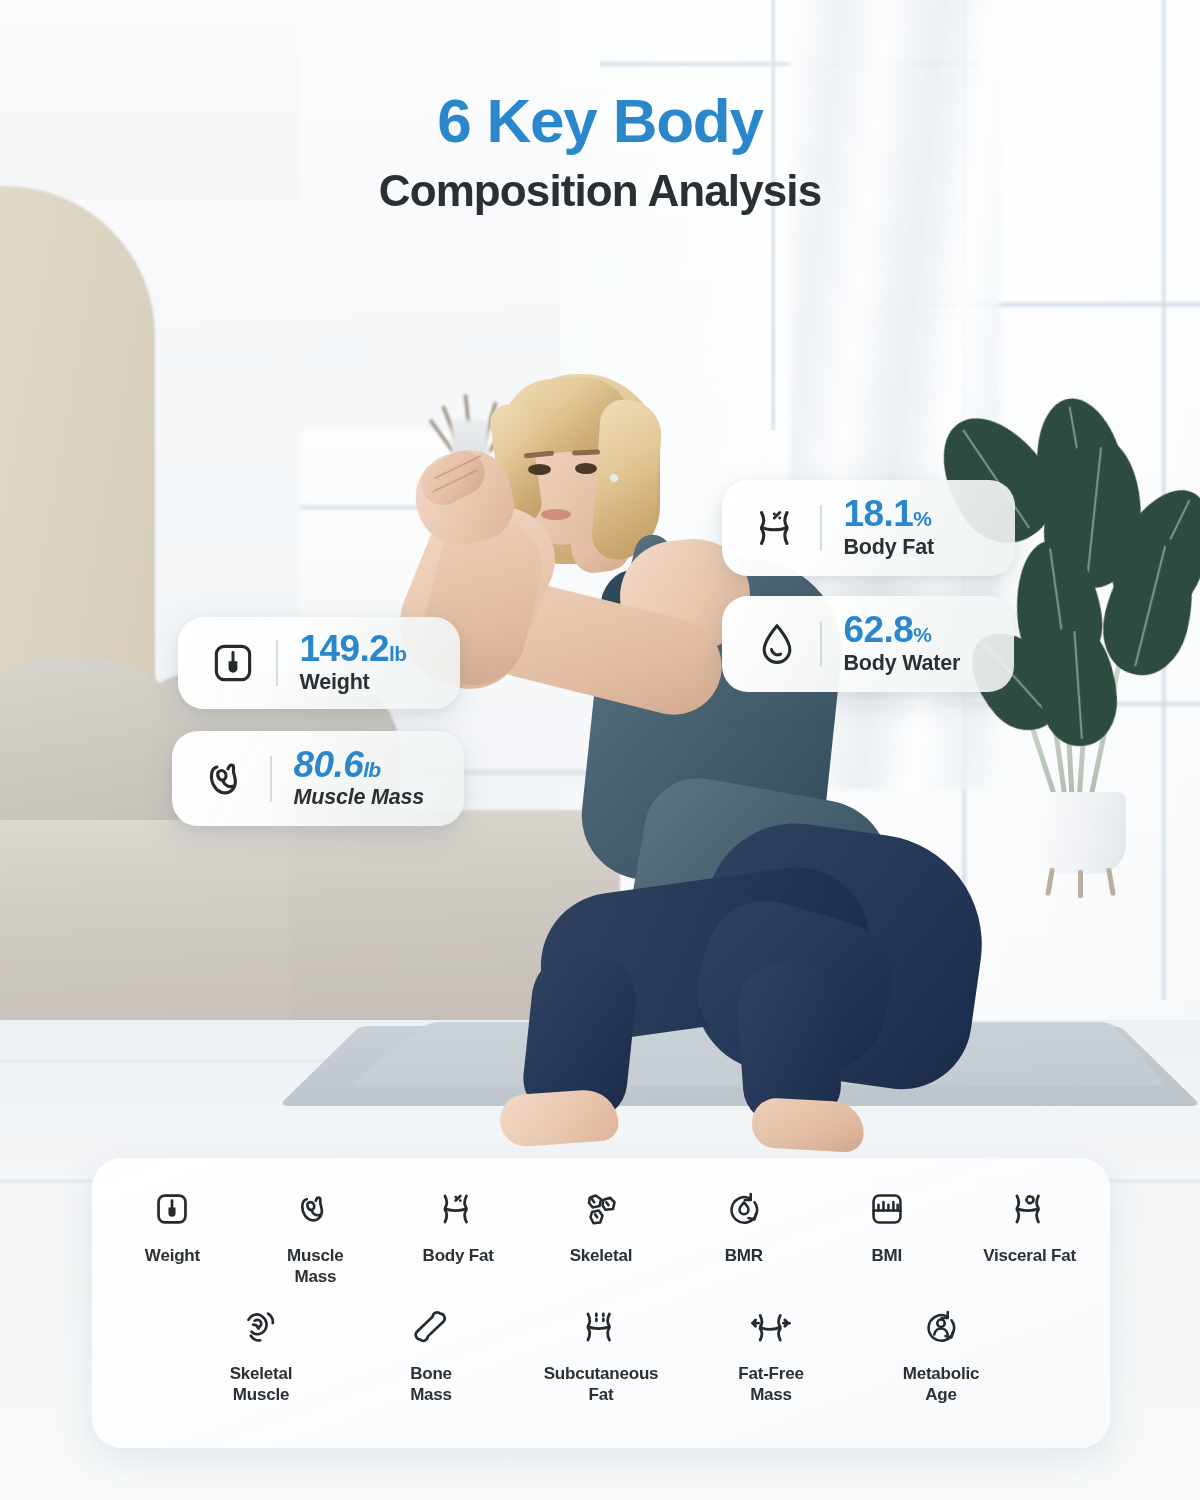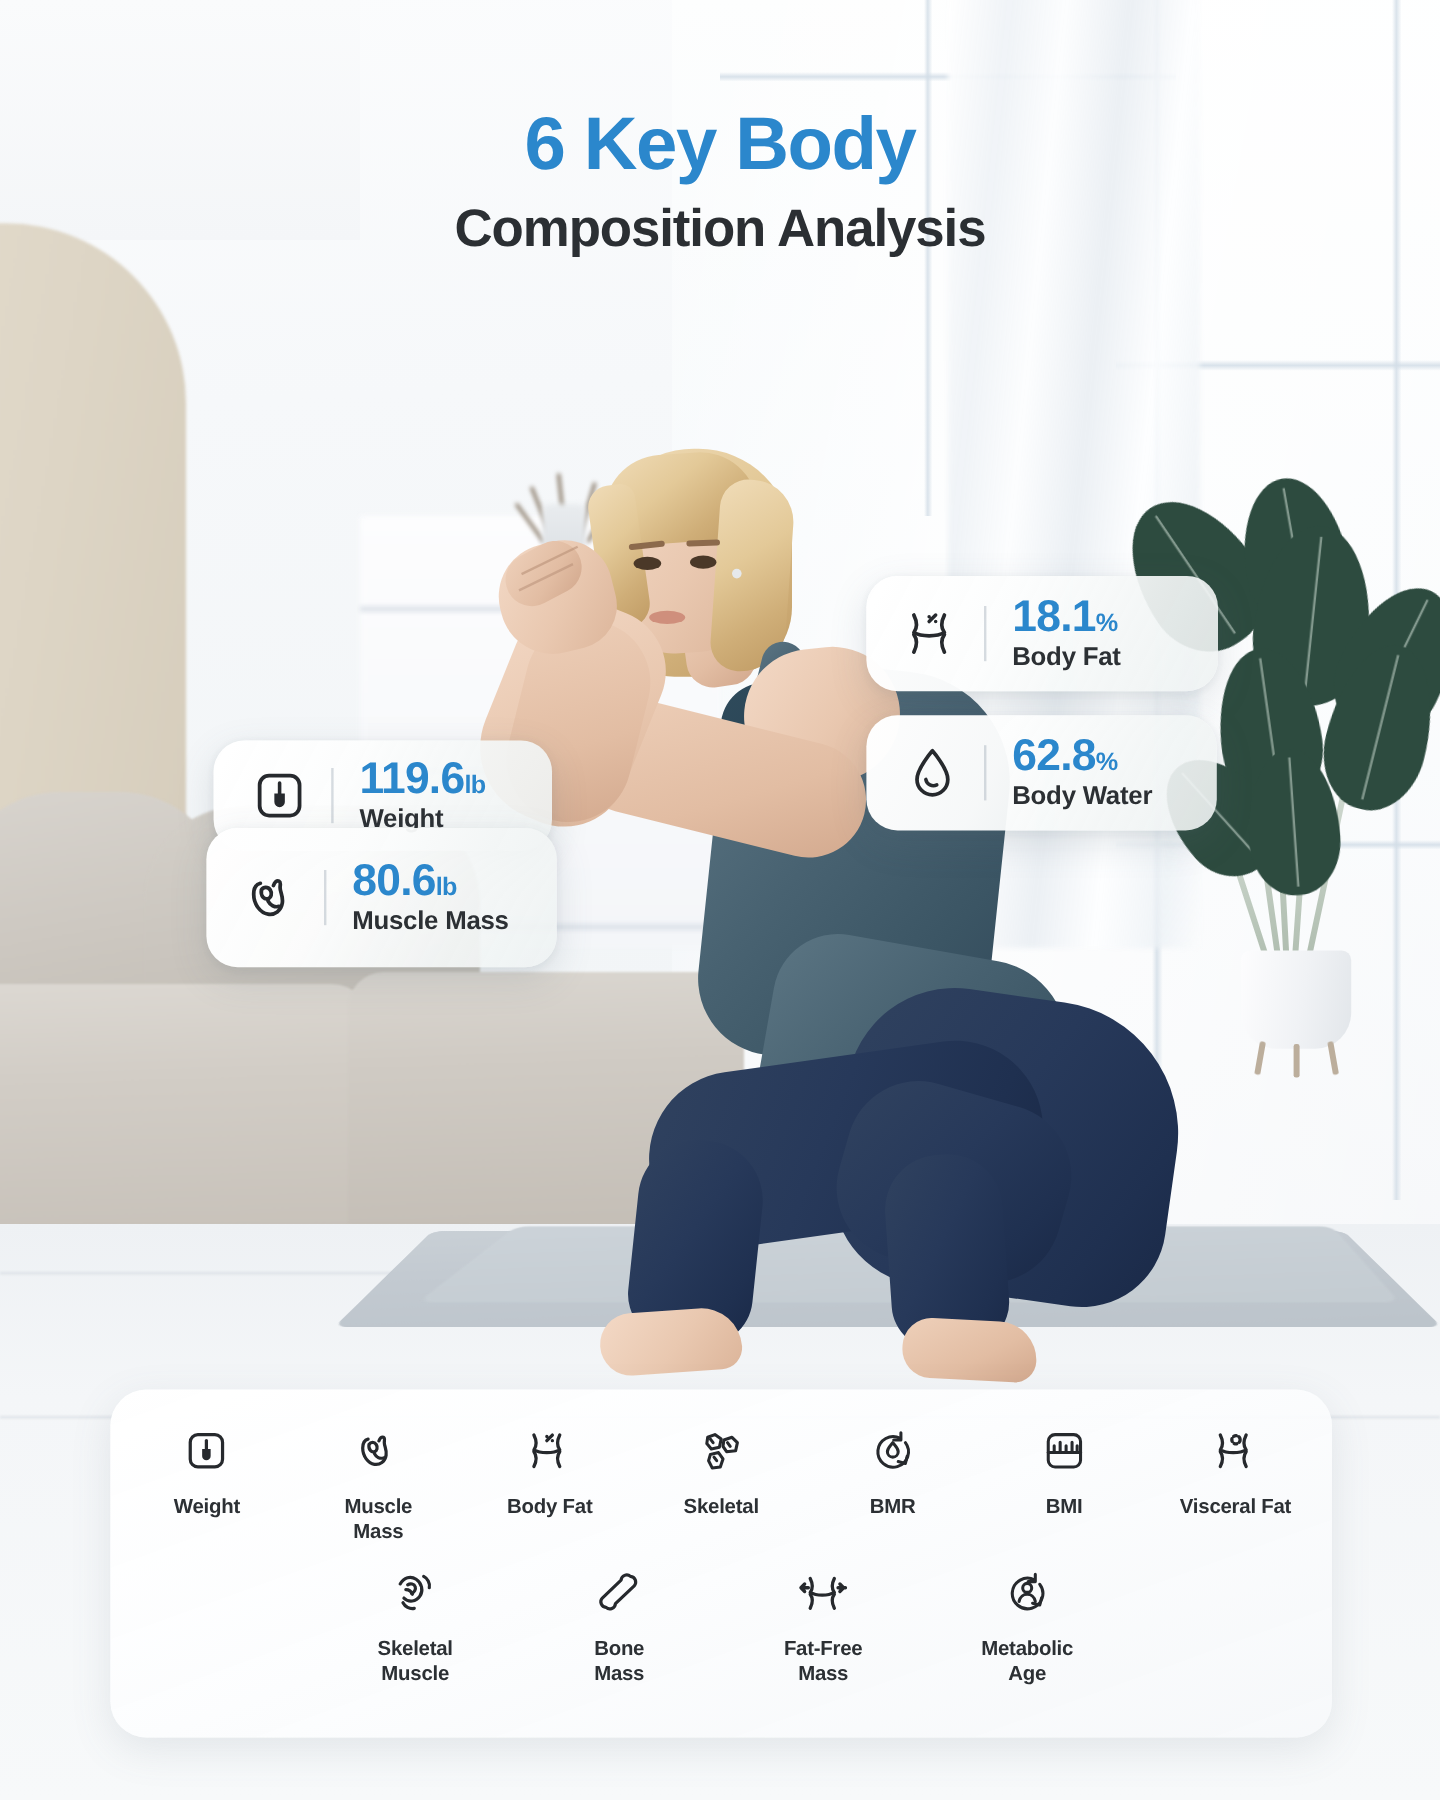--- a/index.html
+++ b/index.html
@@ -259,21 +259,21 @@
   .badge-label {
     font-size: 21.5px;
     font-weight: 600;
     color: #2c3034;
     letter-spacing: -.2px;
     line-height: 1.25;
     white-space: nowrap;
   }
 
   #badge-weight      { left: 178px; top: 617px; width: 282px; height: 92px; }
-  #badge-muscle      { left: 172px; top: 690px; width: 292px; height: 116px; }
+  #badge-muscle      { left: 172px; top: 731px; width: 292px; height: 95px; font-style: italic; }
   #badge-bodyfat     { left: 722px; top: 480px; width: 293px; height: 96px; }
   #badge-bodywater   { left: 722px; top: 596px; width: 292px; height: 96px; }
 
   
   .title-block {
     position: absolute;
     left: 0; top: 88px; width: 1200px;
     text-align: center;
     z-index: 6;
   }
@@ -459,21 +459,21 @@
 <div class="badge" id="badge-weight">
   <div class="badge-icon">
     <svg class="ico" width="42" height="42" viewBox="0 0 48 48" fill="none" stroke="#26292d" stroke-width="3.6" stroke-linecap="round" stroke-linejoin="round">
       <rect x="5" y="5" width="38" height="38" rx="9"></rect>
       <path d="M24 12v10" stroke-width="3.4"></path>
       <path d="M19 22h10v8a5 5 0 0 1-10 0z" fill="#26292d" stroke="none"></path>
     </svg>
   </div>
   <div class="badge-divider"></div>
   <div class="badge-text">
-    <div class="badge-value"><span>119.6</span><span class="badge-unit">lb</span></div>
+    <div class="badge-value"><span>149.2</span><span class="badge-unit">lb</span></div>
     <div class="badge-label">Weight</div>
   </div>
 </div>
 
 <div class="badge" id="badge-muscle">
   <div class="badge-icon">
     <svg class="ico" width="44" height="44" viewBox="0 0 48 48" fill="none" stroke="#26292d" stroke-width="3.4" stroke-linecap="round" stroke-linejoin="round">
       <path d="M13 11c-4 1-6 5-6 10 0 9 6 17 13 18 6 1 12-3 13-10 1-6-2-10-2-14 0-3 1-5-1-6s-4 1-5 4"></path>
       <path d="M14 17c2-3 6-3 8 0s1 7-2 8-7-2-6-8z"></path>
       <path d="M20 27c2 4 6 6 10 5"></path>
@@ -614,20 +614,31 @@
     <div class="feat">
       <div class="feat-icon">
         <svg class="ico" width="38" height="36" viewBox="0 0 48 46" fill="none" stroke="#26292d" stroke-width="3.4" stroke-linecap="round" stroke-linejoin="round">
           <path d="M36 6a6 6 0 0 1 4 10l-20 19a6 6 0 0 1-10 4 6 6 0 0 1-4-10l20-19a6 6 0 0 1 10-4z"></path>
         </svg>
       </div>
       <div class="feat-label">Bone
 Mass</div>
     </div>
 
+    <div class="feat">
+      <div class="feat-icon">
+        <svg class="ico" width="40" height="34" viewBox="0 0 52 44" fill="none" stroke="#26292d" stroke-width="3.6" stroke-linecap="round" stroke-linejoin="round">
+          <path d="M9 5c3 6 3 12 0 16 5 3 9 3 14 3s9 0 14-3c-3-4-3-10 0-16"></path>
+          <path d="M9 39c3-6 3-12 0-16M37 39c-3-6-3-12 0-16"></path>
+          <path d="M20 5v12M29 5v12" stroke-dasharray="2.5 4"></path>
+        </svg>
+      </div>
+      <div class="feat-label">Subcutaneous
+Fat</div>
+    </div>
 
     <div class="feat">
       <div class="feat-icon">
         <svg class="ico" width="42" height="34" viewBox="0 0 54 44" fill="none" stroke="#26292d" stroke-width="3.6" stroke-linecap="round" stroke-linejoin="round">
           <path d="M13 7c3 6 3 11 0 15 5 3 8 3 13 3s8 0 13-3c-3-4-3-9 0-15"></path>
           <path d="M13 39c3-6 3-11 0-15M39 39c-3-6-3-11 0-15"></path>
           <path d="M7 13l-4 4 4 4M45 13l4 4-4 4M3 17h8M43 17h8"></path>
         </svg>
       </div>
       <div class="feat-label">Fat-Free

